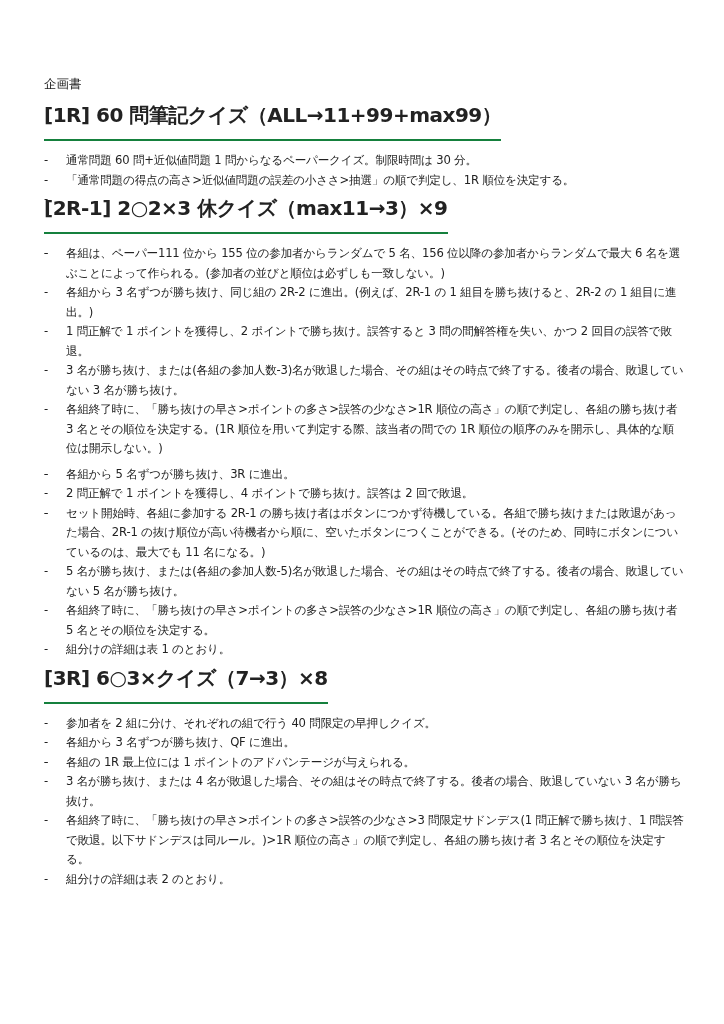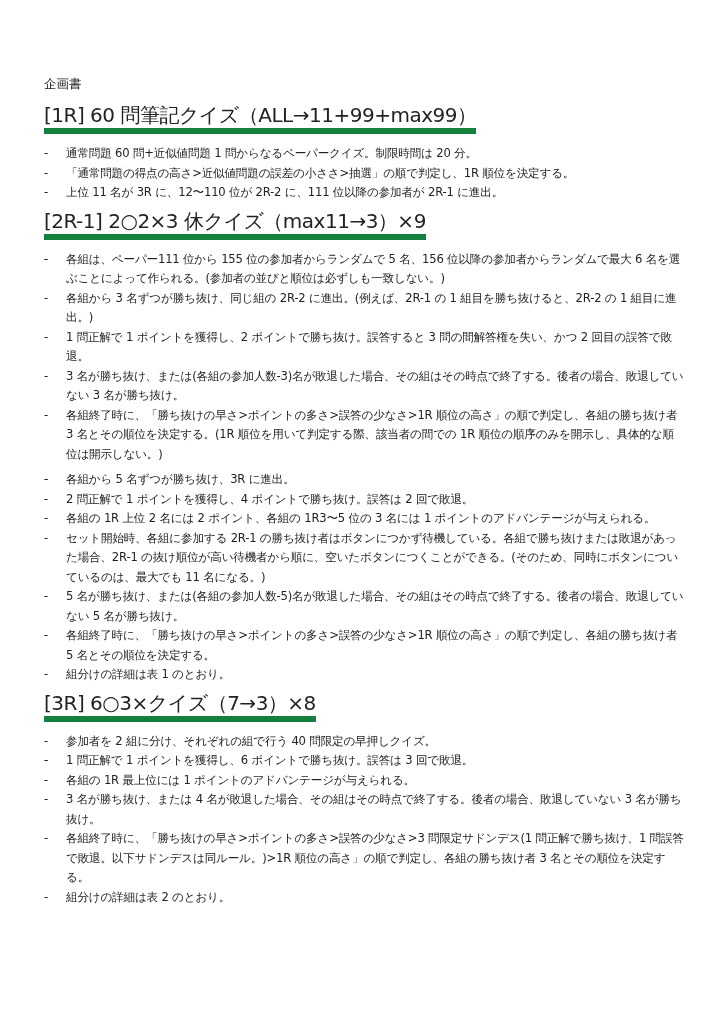--- a/index.html
+++ b/index.html
@@ -1,72 +1,72 @@
 <!DOCTYPE html>
 <html><head>
 <meta charset="utf-8">
 <style>
   html, body { margin:0; padding:0; background:#ffffff; }
   body { width:724px; height:1024px; position:relative; overflow:hidden;
          font-family:"DejaVu Sans","Liberation Sans",sans-serif; color:#222; }
   .page { position:absolute; left:44px; top:56px; width:640px;margin-top:20px; }
   .doc-label { font-size:12.5px; margin:0 0 10px 0; }
-  .sec-title { font-size:20px; font-weight:normal; display:inline-block;
-               border-bottom:6px solid #15803d; padding-bottom:1px; margin:0 0 10px 0;
+  .sec-title { font-size:20px; font-weight:bold; display:inline-block;
+               border-bottom:2px solid #15803d; padding-bottom:12px; margin:0 0 10px 0;
                letter-spacing:-0.5px; line-height:24px; }
   .sec { margin-bottom:6px; }
   ul { list-style:none; margin:0; padding:0; }
   li { position:relative; padding-left:22px; font-size:11.6px; line-height:19.5px;
        letter-spacing:-0.2px; }
   li .dash { position:absolute; left:0; top:0; }
   .ul { text-decoration-color:#666; text-underline-offset:2px; }
 </style>
 </head>
 <body>
 
 <div class="page">
   <div class="doc-label">企画書</div>
   <div id="sections">
       <div class="sec">
     <div class="sec-title">[1R] 60 問筆記クイズ（ALL→11+99+max99）</div>
     <ul>
-          <li><span class="dash">-</span><span>通常問題 60 問+近似値問題 1 問からなるペーパークイズ。制限時間は 20 分。</span><span class="ul"></span><span></span></li>
+          <li><span class="dash">-</span><span>通常問題 60 問+近似値問題 1 問からなるペーパークイズ。制限時間は 30 分。</span><span class="ul"></span><span></span></li>
           <li><span class="dash">-</span><span></span><span class="ul">「通常問題の得点の高さ&gt;近似値問題の誤差の小ささ&gt;抽選」</span><span>の順で判定し、1R 順位を決定する。</span></li>
-          <li><span class="dash">-</span><span>上位 11 名が 3R に、12〜110 位が 2R-2 に、111 位以降の参加者が 2R-1 に進出。</span><span class="ul"></span><span></span></li>
+          <li><span class="dash">-</span><span class="ul"></span><span></span></li>
         </ul>
   </div>
       <div class="sec">
     <div class="sec-title">[2R-1] 2○2×3 休クイズ（max11→3）×9</div>
     <ul>
           <li><span class="dash">-</span><span class="ul"></span><span></span></li>
           <li><span class="dash">-</span><span>各組は、ペーパー111 位から 155 位の参加者からランダムで 5 名、156 位以降の参加者からランダムで最大 6 名を選ぶことによって作られる。(参加者の並びと順位は</span><span class="ul">必ずしも一致しない。</span><span>)</span></li>
           <li><span class="dash">-</span><span>各組から 3 名ずつが勝ち抜け、同じ組の 2R-2 に進出。(例えば、2R-1 の 1 組目を勝ち抜けると、2R-2 の 1 組目に進出。)</span><span class="ul"></span><span></span></li>
           <li><span class="dash">-</span><span>1 問正解で 1 ポイントを獲得し、2 ポイントで勝ち抜け。誤答すると 3 問の間解答権を失い、かつ 2 回目の誤答で敗退。</span><span class="ul"></span><span></span></li>
           <li><span class="dash">-</span><span>3 名が勝ち抜け、または(各組の参加人数-3)名が敗退した場合、その組はその時点で終了する。後者の場合、敗退していない 3 名が勝ち抜け。</span><span class="ul"></span><span></span></li>
           <li><span class="dash">-</span><span>各組終了時に、</span><span class="ul">「勝ち抜けの早さ&gt;ポイントの多さ&gt;誤答の少なさ&gt;1R 順位の高さ」</span><span>の順で判定し、各組の勝ち抜け者 3 名とその順位を決定する。(1R 順位を用いて判定する際、該当者の間での 1R 順位の順序のみを開示し、具体的な順位は開示しない。)</span></li>
         </ul>
   </div>
       <div class="sec">
     <ul>
           <li><span class="dash">-</span><span class="ul"></span><span></span></li>
           <li><span class="dash">-</span><span>各組から 5 名ずつが勝ち抜け、3R に進出。</span><span class="ul"></span><span></span></li>
           <li><span class="dash">-</span><span>2 問正解で 1 ポイントを獲得し、4 ポイントで勝ち抜け。誤答は 2 回で敗退。</span><span class="ul"></span><span></span></li>
-          <li><span class="dash">-</span><span>各組の 1R 上位 2 名には 2 ポイント、各組の 1R3〜5 位の 3 名には 1 ポイントのアドバンテージが与えられる。</span><span class="ul"></span><span></span></li>
+          <li><span class="dash">-</span><span class="ul"></span><span></span></li>
           <li><span class="dash">-</span><span>セット開始時、各組に参加する 2R-1 の勝ち抜け者はボタンにつかず待機している。各組で勝ち抜けまたは敗退があった場合、2R-1 の抜け順位が高い待機者から順に、空いたボタンにつくことができる。(そのため、同時にボタンについているのは、</span><span class="ul">最大でも 11 名</span><span>になる。)</span></li>
           <li><span class="dash">-</span><span>5 名が勝ち抜け、または(各組の参加人数-5)名が敗退した場合、その組はその時点で終了する。後者の場合、敗退していない 5 名が勝ち抜け。</span><span class="ul"></span><span></span></li>
           <li><span class="dash">-</span><span>各組終了時に、</span><span class="ul">「勝ち抜けの早さ&gt;ポイントの多さ&gt;誤答の少なさ&gt;1R 順位の高さ」</span><span>の順で判定し、各組の勝ち抜け者 5 名とその順位を決定する。</span></li>
           <li><span class="dash">-</span><span>組分けの詳細は表 1 のとおり。</span><span class="ul"></span><span></span></li>
         </ul>
   </div>
       <div class="sec">
     <div class="sec-title">[3R] 6○3×クイズ（7→3）×8</div>
     <ul>
           <li><span class="dash">-</span><span>参加者を 2 組に分け、それぞれの組で行う 40 問限定の早押しクイズ。</span><span class="ul"></span><span></span></li>
+          <li><span class="dash">-</span><span>各組から 3 名ずつが勝ち抜け、QF に進出。</span><span class="ul"></span><span></span></li>
           <li><span class="dash">-</span><span class="ul"></span><span></span></li>
-          <li><span class="dash">-</span><span>1 問正解で 1 ポイントを獲得し、6 ポイントで勝ち抜け。誤答は 3 回で敗退。</span><span class="ul"></span><span></span></li>
           <li><span class="dash">-</span><span>各組の 1R 最上位には 1 ポイントのアドバンテージが与えられる。</span><span class="ul"></span><span></span></li>
           <li><span class="dash">-</span><span>3 名が勝ち抜け、または 4 名が敗退した場合、その組はその時点で終了する。後者の場合、敗退していない 3 名が勝ち抜け。</span><span class="ul"></span><span></span></li>
           <li><span class="dash">-</span><span>各組終了時に、</span><span class="ul">「勝ち抜けの早さ&gt;ポイントの多さ&gt;誤答の少なさ&gt;3 問限定サドンデス(1 問正解で勝ち抜け、1 問誤答で敗退。以下サドンデスは同ルール。)&gt;1R 順位の高さ」</span><span>の順で判定し、各組の勝ち抜け者 3 名とその順位を決定する。</span></li>
           <li><span class="dash">-</span><span>組分けの詳細は表 2 のとおり。</span><span class="ul"></span><span></span></li>
         </ul>
   </div>
     </div>
 </div>
 
 </body></html>

